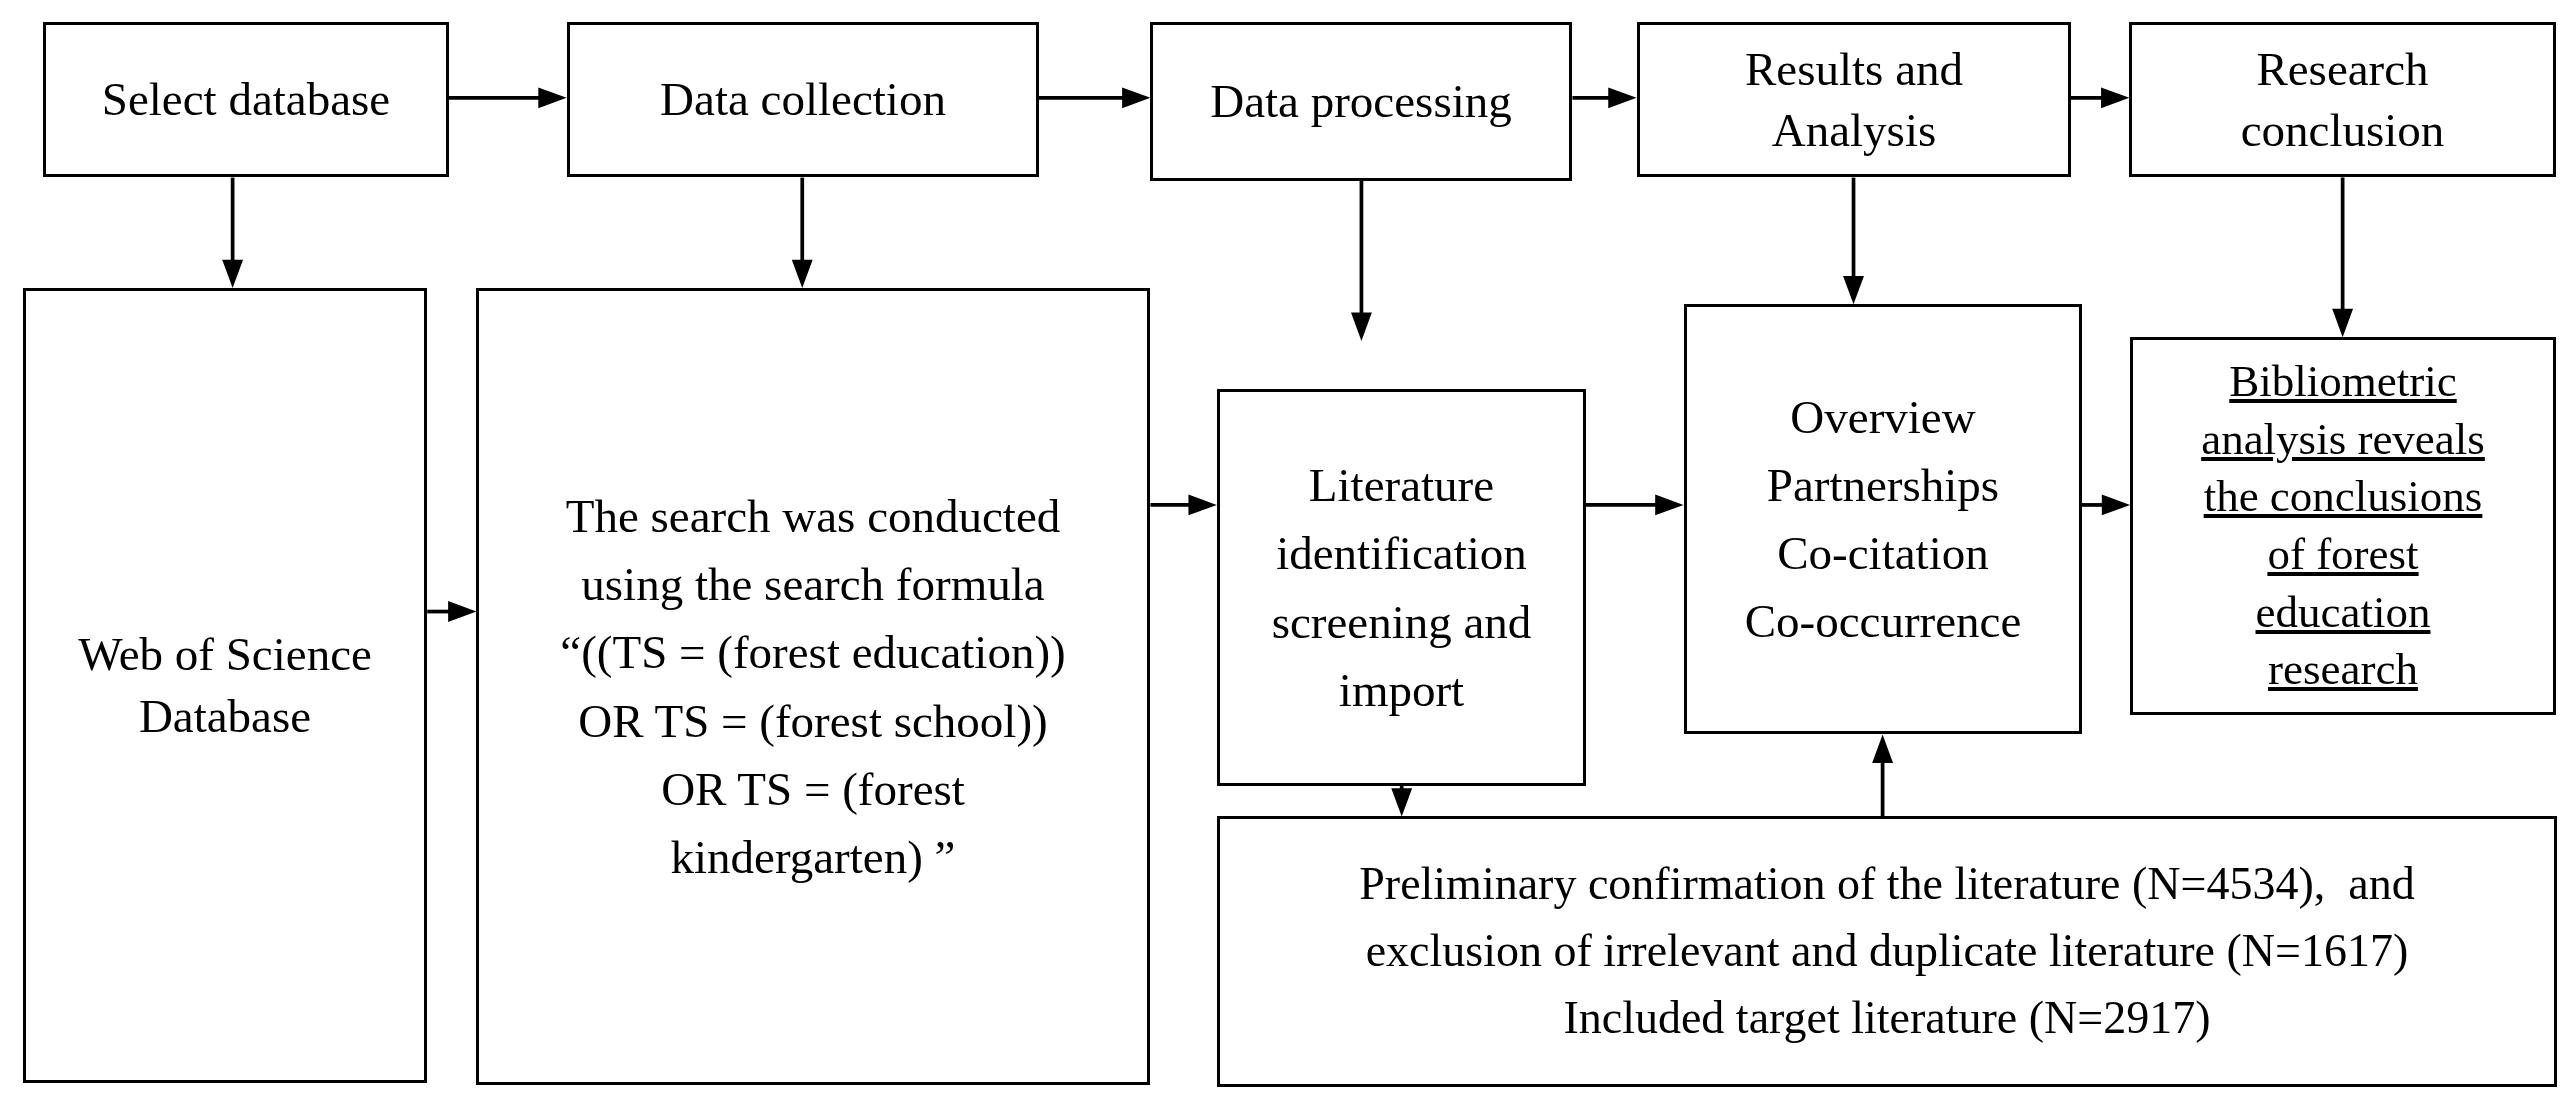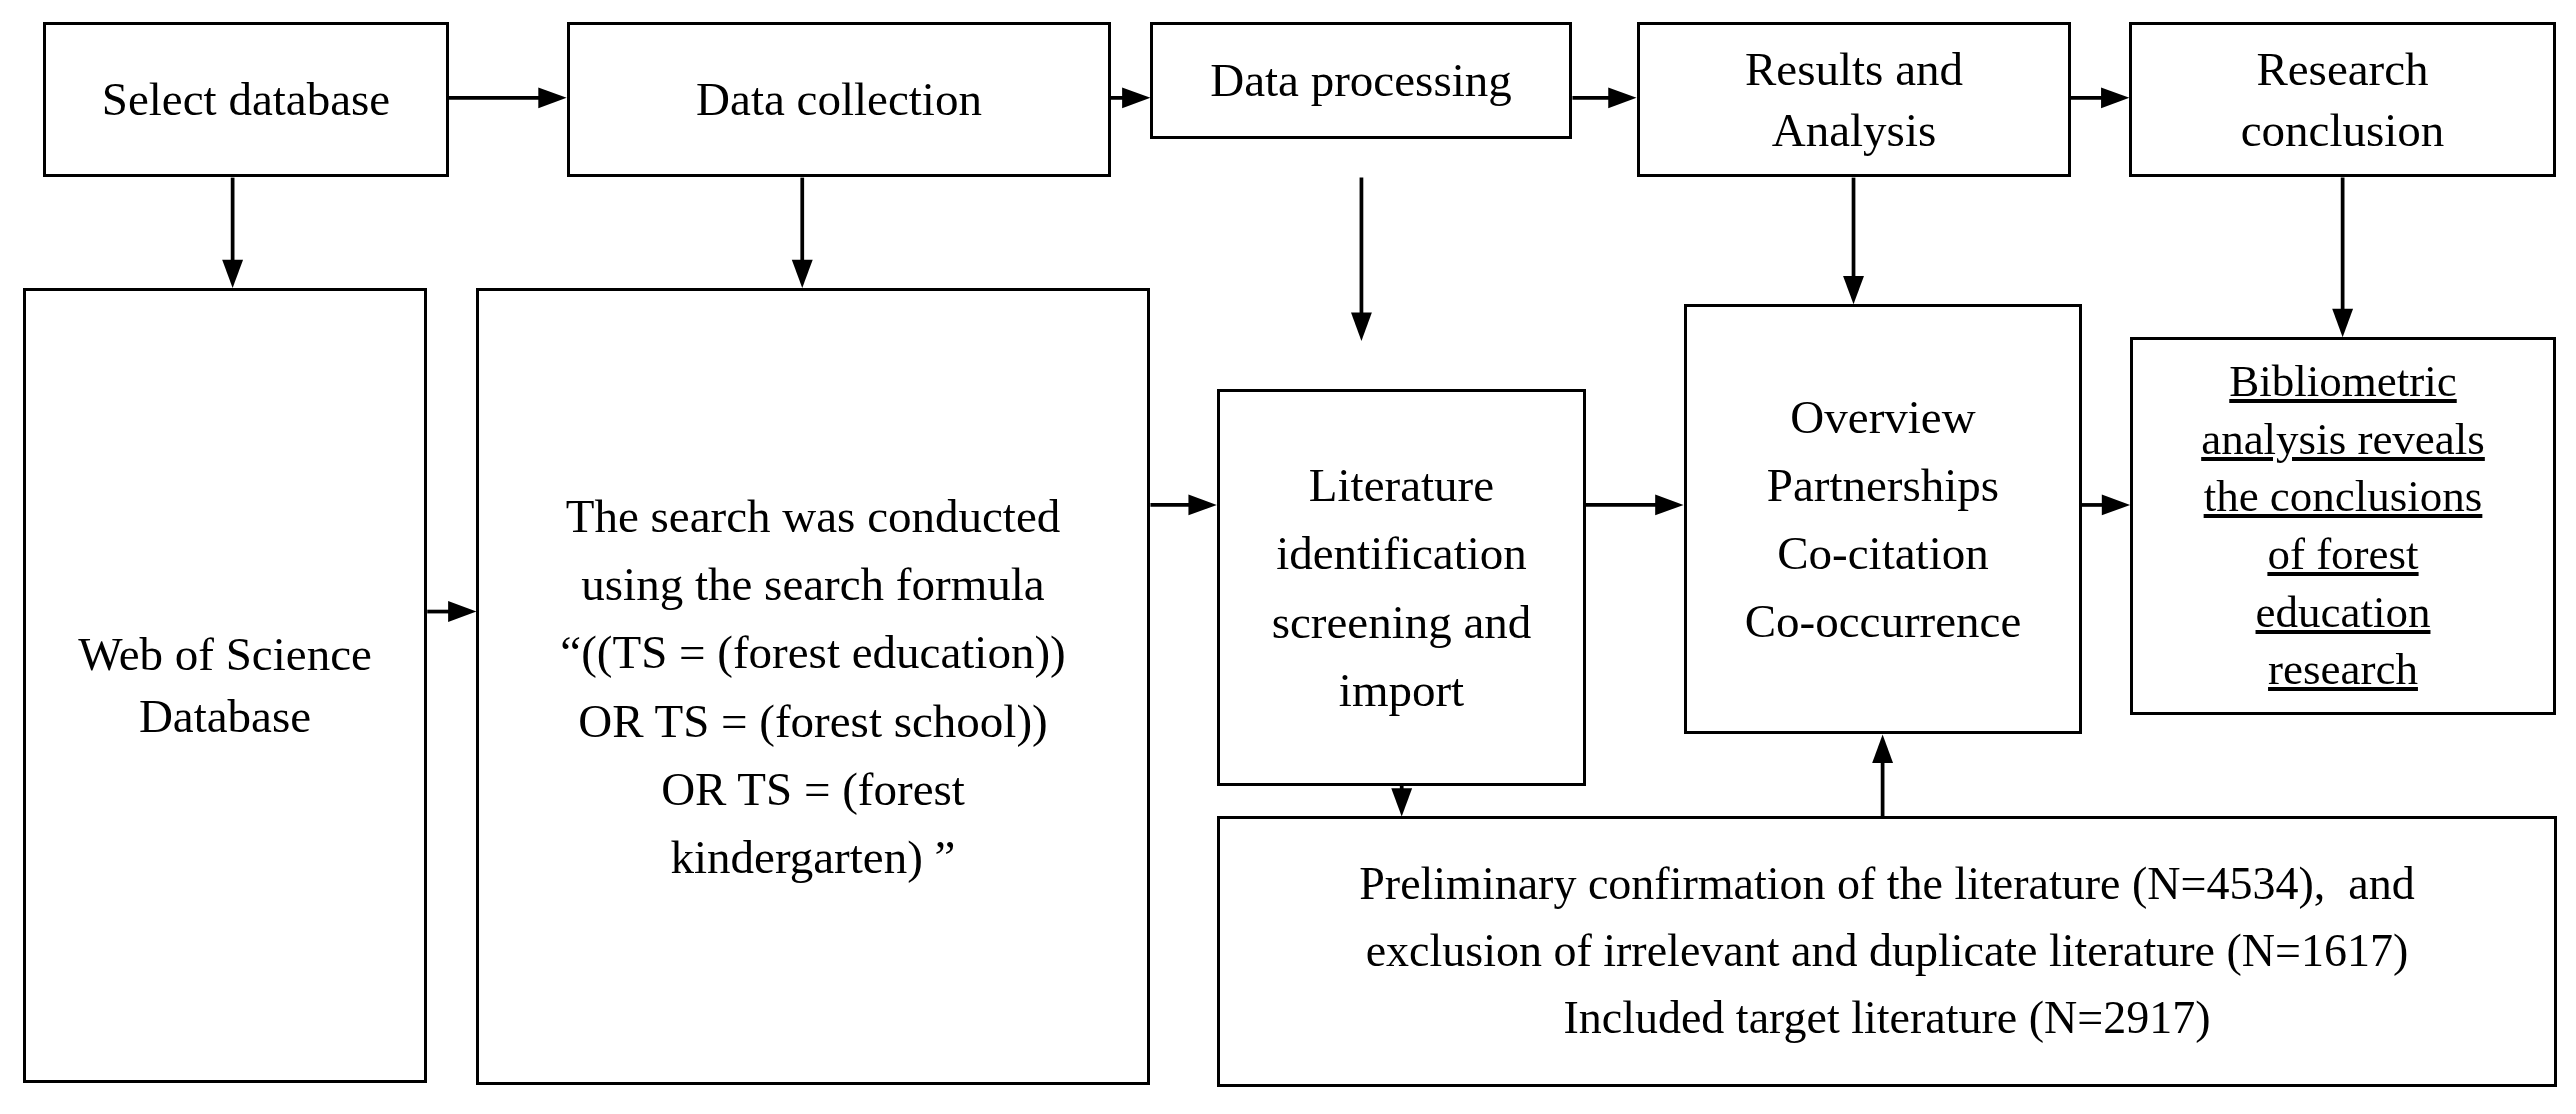--- a/index.html
+++ b/index.html
@@ -39,22 +39,22 @@
     left: 0;
     top: 0;
     width: 2576px;
     height: 1115px;
   }
   .edges line { stroke: #000000; stroke-width: 5; }
   .edges polygon { fill: #000000; stroke: none; }
 
   
   #n-select     { left: 43px;   top: 22.4px;   width: 406px;  height: 155px; }
-  #n-collection { left: 567px;  top: 22.4px;   width: 544px;  height: 155px; }
-  #n-processing { left: 1150px; top: 22.4px;   width: 422px;  height: 117px; }
+  #n-collection { left: 567px;  top: 22.4px;   width: 472px;  height: 155px; }
+  #n-processing { left: 1150px; top: 22.4px;   width: 422px;  height: 159px; }
   #n-results    { left: 1637px; top: 22.4px;   width: 434px;  height: 155px; }
   #n-conclusion { left: 2129px; top: 22.4px;   width: 427px;  height: 155px; }
   #n-wos        { left: 23px;   top: 288px;  width: 404px;  height: 795px; align-items: center; }
   #n-search     { left: 476px;  top: 288px;  width: 674px;  height: 797px; }
   #n-lit        { left: 1217px; top: 341px;  width: 369px;  height: 397px; margin-top: 48px; }
   #n-overview   { left: 1684px; top: 304px;  width: 398px;  height: 430px; }
   #n-biblio     { left: 2130px; top: 337px;  width: 426px;  height: 378px; font-size: 45px; line-height: 1.28; text-decoration: underline; }
   #n-screening  { left: 1217px; top: 816px; width: 1340px; height: 271px; font-size: 46px; line-height: 1.45; }
 </style>
 </head>

